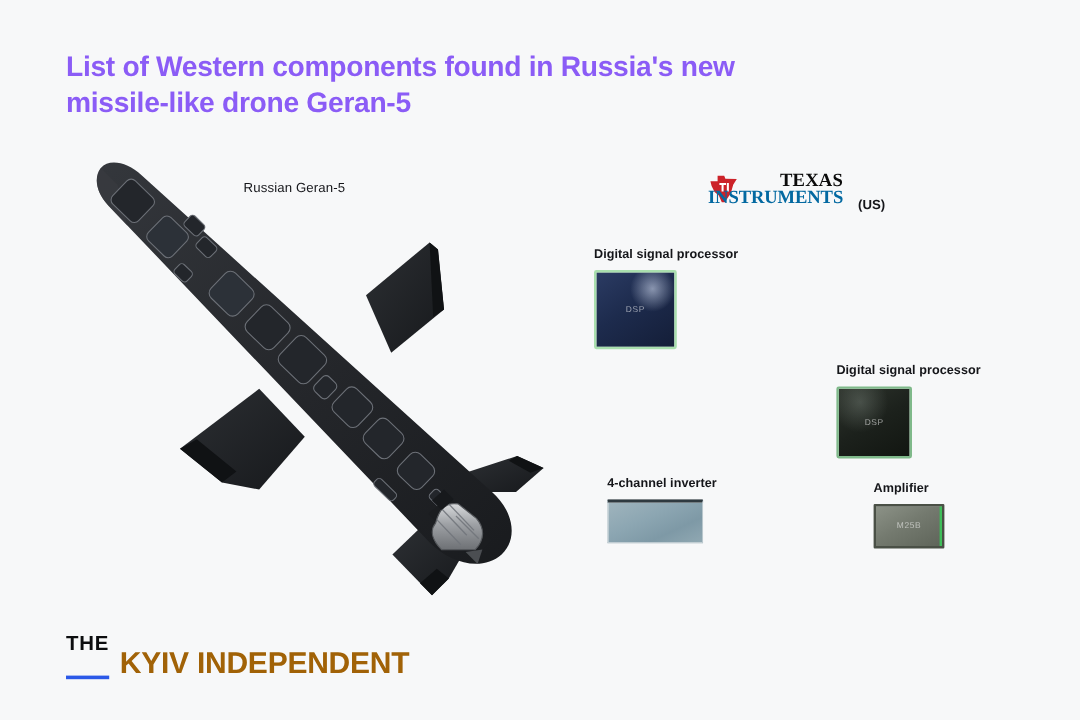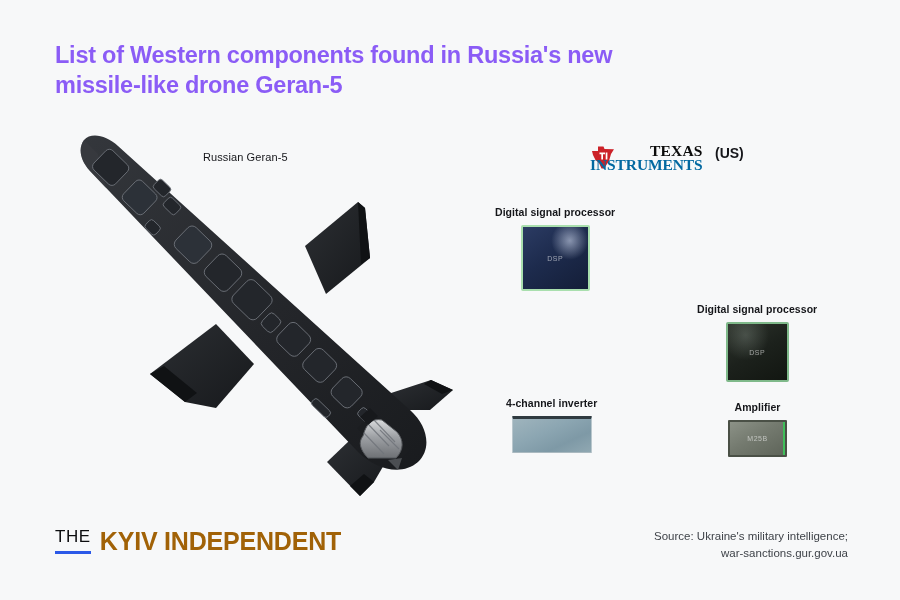--- a/index.html
+++ b/index.html
@@ -30,24 +30,24 @@
 
   
   .brand{position:absolute;left:590px;top:145px;display:flex;align-items:flex-start;}
   .ti-logo{position:relative;width:115px;height:40px;}
   .ti-texas{position:absolute;left:0;top:0;width:27px;height:25px;}
   .ti-words{position:absolute;left:30px;top:-1px;line-height:0.92;}
   .ti-top{font-size:15.5px;font-weight:bold;letter-spacing:.2px;color:#0b0b0b;
           font-family:"Liberation Serif", serif;text-align:right;}
   .ti-bot{font-size:15.5px;font-weight:bold;letter-spacing:-.1px;color:#0369a1;
           font-family:"Liberation Serif", serif;margin-left:-30px;}
-  .ti-country{font-size:14px;font-weight:bold;color:#15161a;margin-left:10px;}
-
-  
-  .comp{position:absolute;text-align:center;}
+  .ti-country{font-size:11px;font-weight:bold;color:#15161a;margin-left:10px;margin-top:20px;}
+
+  
+  .comp{position:absolute;text-align:left;}
   .comp .cap{
     font-size:10.5px;font-weight:bold;color:#15161a;
     margin-bottom:7px;white-space:nowrap;letter-spacing:.05px;
   }
   .chipbox{display:inline-block;position:relative;overflow:hidden;}
   .chipbox .lbl{
     position:absolute;inset:0;display:flex;align-items:center;justify-content:center;
     font-size:7px;color:rgba(255,255,255,.55);font-family:"Liberation Sans",sans-serif;
     letter-spacing:.5px;pointer-events:none;
   }
@@ -90,22 +90,22 @@
     position:relative;
   }
   .chip-amp::after{
     content:"";position:absolute;right:-2px;top:-2px;width:4px;height:37px;
     background:#3fbf5a;
   }
 
   
   .kyiv{position:absolute;left:55px;top:528px;display:flex;align-items:flex-end;}
   .kyiv-the{
-    font-size:17px;font-weight:normal;letter-spacing:.6px;color:#0c0d0f;
-    border-bottom:3.5px solid #2b59e8;padding-bottom:6px;margin-right:9px;line-height:1;
+    font-size:17px;font-weight:bold;letter-spacing:.6px;color:#0c0d0f;
+    border-bottom:3.5px solid #2b59e8;padding-bottom:18px;margin-right:9px;line-height:1;
   }
   .kyiv-main{
     font-size:25px;font-weight:bold;letter-spacing:-.2px;color:#a16207;line-height:1;
   }
   .source{
     position:absolute;right:52px;top:528px;text-align:right;
     font-size:11.5px;color:#3f4349;line-height:1.45;
   }
   .source span{display:block;}
 </style>
@@ -247,18 +247,14 @@
     <div class="chipbox chip-amp">
       <span class="lbl">M25B</span>
     </div>
   </div>
 
   <div class="kyiv">
     <div class="kyiv-the">THE</div>
     <div class="kyiv-main">KYIV INDEPENDENT</div>
   </div>
 
-  <div class="source">
-    <span>Source: Ukraine's military intelligence;</span>
-    <span>war-sanctions.gur.gov.ua</span>
-  </div>
 
 </div>
 
 </body></html>

